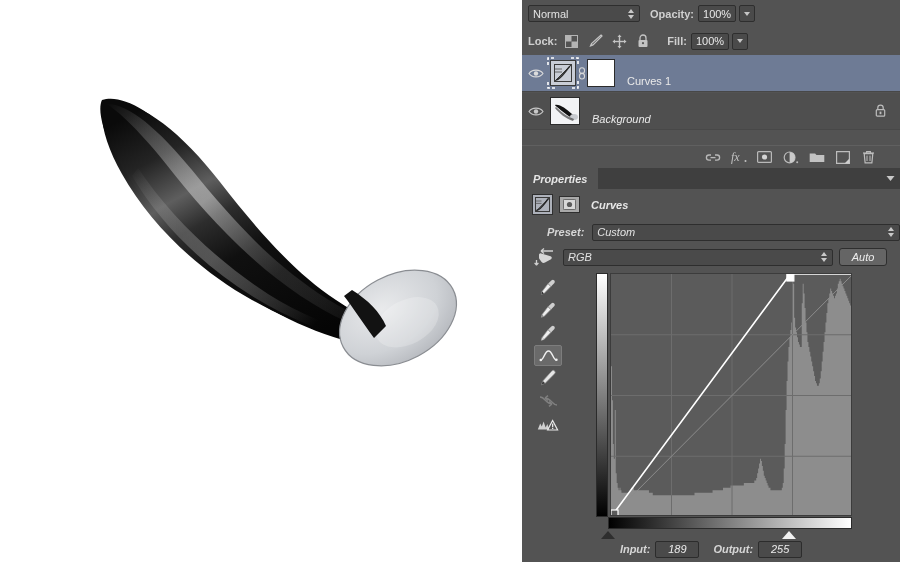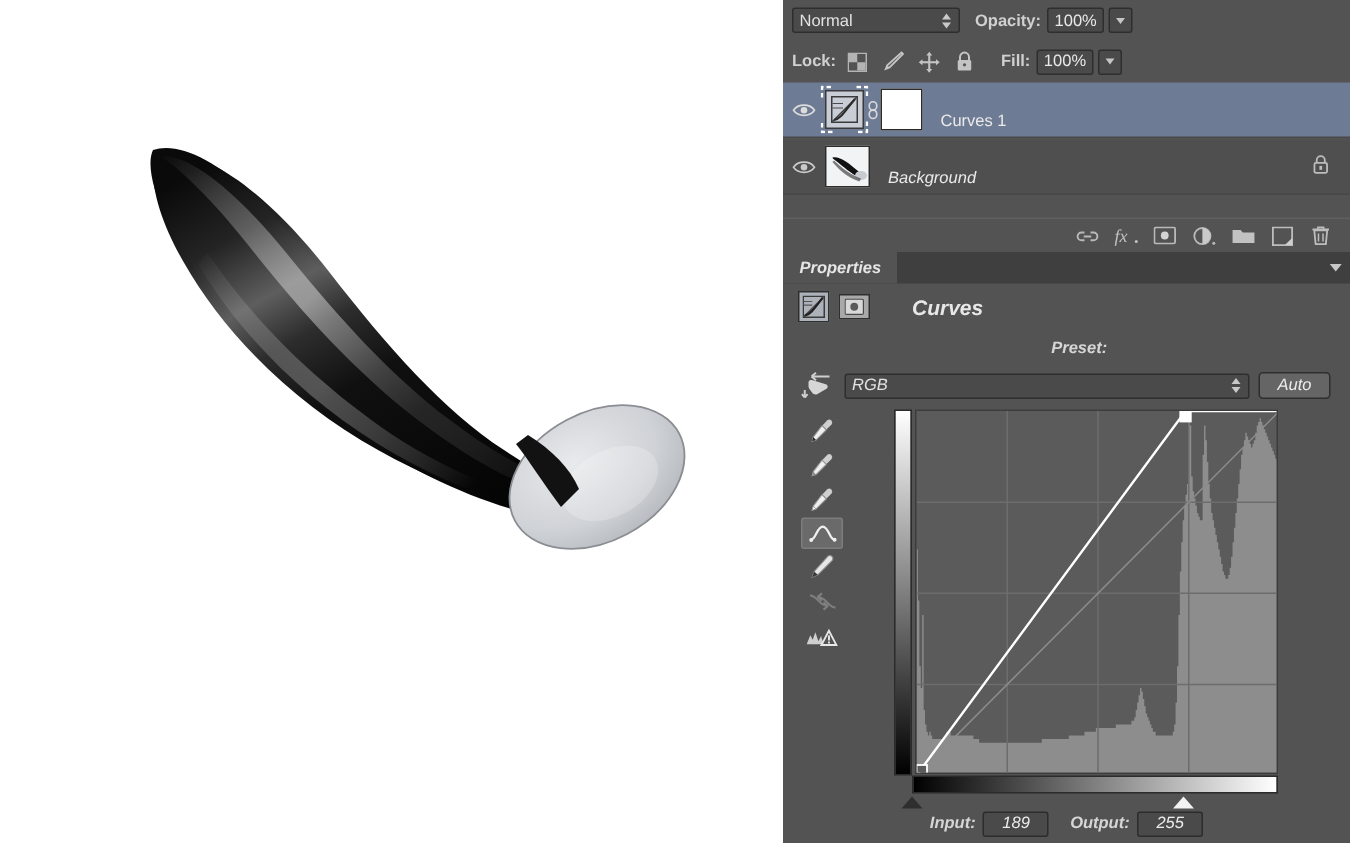--- a/index.html
+++ b/index.html
@@ -90,21 +90,21 @@
   .link-chain { width:11px; display:flex; align-items:center; justify-content:center; }
   .thumb-mask { width:28px;height:28px;background:#ffffff;border:1px solid #2b2b2b;box-sizing:border-box; }
   .thumb-bg { width:30px;height:28px;border:1px solid #2b2b2b;background:#e9eaec;box-sizing:border-box;overflow:hidden;position:relative; }
   .layer-name { margin-left:12px; font-size:11px; color:#eaeaea;margin-top:16px; }
   .layer-name.italic { font-style:italic; }
   .lock-badge { margin-left:auto; margin-right:14px; }
 
   #layers-bottom-bar {
     position:absolute; left:0; top:145px; width:378px; height:23px;
     background:#535353; border-top:1px solid #606060;
-    display:flex; align-items:center; justify-content:flex-end; padding-right:8px; box-sizing:border-box;
+    display:flex; align-items:center; justify-content:flex-end; padding-right:20px; box-sizing:border-box;
   }
   .bb-icon { width:23px;height:23px;display:flex;align-items:center;justify-content:center;margin-left:3px; }
 
   
   #properties-panel { position:absolute; left:0; top:168px; width:378px; height:394px; background:#535353;font-style:italic; }
   #properties-tabbar {
     position:absolute; left:0; top:0; width:378px; height:21px;
     background:#3f3f3f; display:flex; align-items:stretch;
   }
   #properties-tab {
@@ -118,21 +118,21 @@
     display:flex; align-items:center; padding-left:10px; box-sizing:border-box;
   }
   .prop-icon-curves {
     width:21px;height:21px;background:#adb1ba;border:1px solid #2f2f2f;
     display:flex;align-items:center;justify-content:center;box-sizing:border-box;
   }
   .prop-icon-mask {
     width:21px;height:17px;background:#a9a9a9;border:1px solid #2f2f2f;margin-left:6px;
     display:flex;align-items:center;justify-content:center;box-sizing:border-box;
   }
-  #prop-title-label { margin-left:28px; font-size:14px; font-weight:bold; color:#e8e8e8; }
+  #prop-title-label { margin-left:11px; font-size:11px; font-weight:bold; color:#e8e8e8; }
 
   #preset-row {
     position:absolute; left:0; top:52px; width:378px; height:24px;
     display:flex; align-items:center; padding-left:25px; box-sizing:border-box;justify-content:center;
   }
   #preset-label { font-weight:bold; font-size:11px; color:#d6d6d6; margin-right:8px; }
   #preset-select { width:318px; }
 
   #channel-row {
     position:absolute; left:0; top:76px; width:378px; height:26px;
@@ -476,20 +476,27 @@
           <svg width="13" height="11" viewBox="0 0 13 11">
             <rect x="0.4" y="0.4" width="12.2" height="10.2" rx="1" fill="#d8d8d8" stroke="#4a4a4a" stroke-width="0.8"></rect>
             <circle cx="6.5" cy="5.5" r="2.6" fill="#5a5a5a"></circle>
           </svg>
         </span>
         <span id="prop-title-label">Curves</span>
       </div>
 
       <div id="preset-row">
         <span id="preset-label">Preset:</span>
+        <div class="select-box" id="preset-select">
+          <span class="sel-label">Custom</span>
+          <span class="stepper">
+              <i class="up"></i>
+              <i class="dn"></i>
+            </span>
+        </div>
       </div>
 
       <div id="channel-row">
         <span id="channel-presets-icon">
           <svg width="22" height="20" viewBox="0 0 22 20">
             <path d="M8 4 L20 4 M8 4 L11 1.5 M8 4 L11 6.5" stroke="#cfcfcf" stroke-width="1.3" fill="none"></path>
             <path d="M6 8 C6 6.8, 7 6, 8.2 6.4 L17.5 9.2 C19 9.7, 19.2 11.4, 18 12.2 L12 15.6 C10.8 16.3, 9.4 16, 8.6 15 L6.4 12 C6.1 11.5, 6 11, 6 10.4 Z" fill="#d6d6d6"></path>
             <path d="M3.5 13 L3.5 18 M3.5 18 L1.6 15.8 M3.5 18 L5.4 15.8" stroke="#cfcfcf" stroke-width="1.3" fill="none"></path>
           </svg>
         </span>

